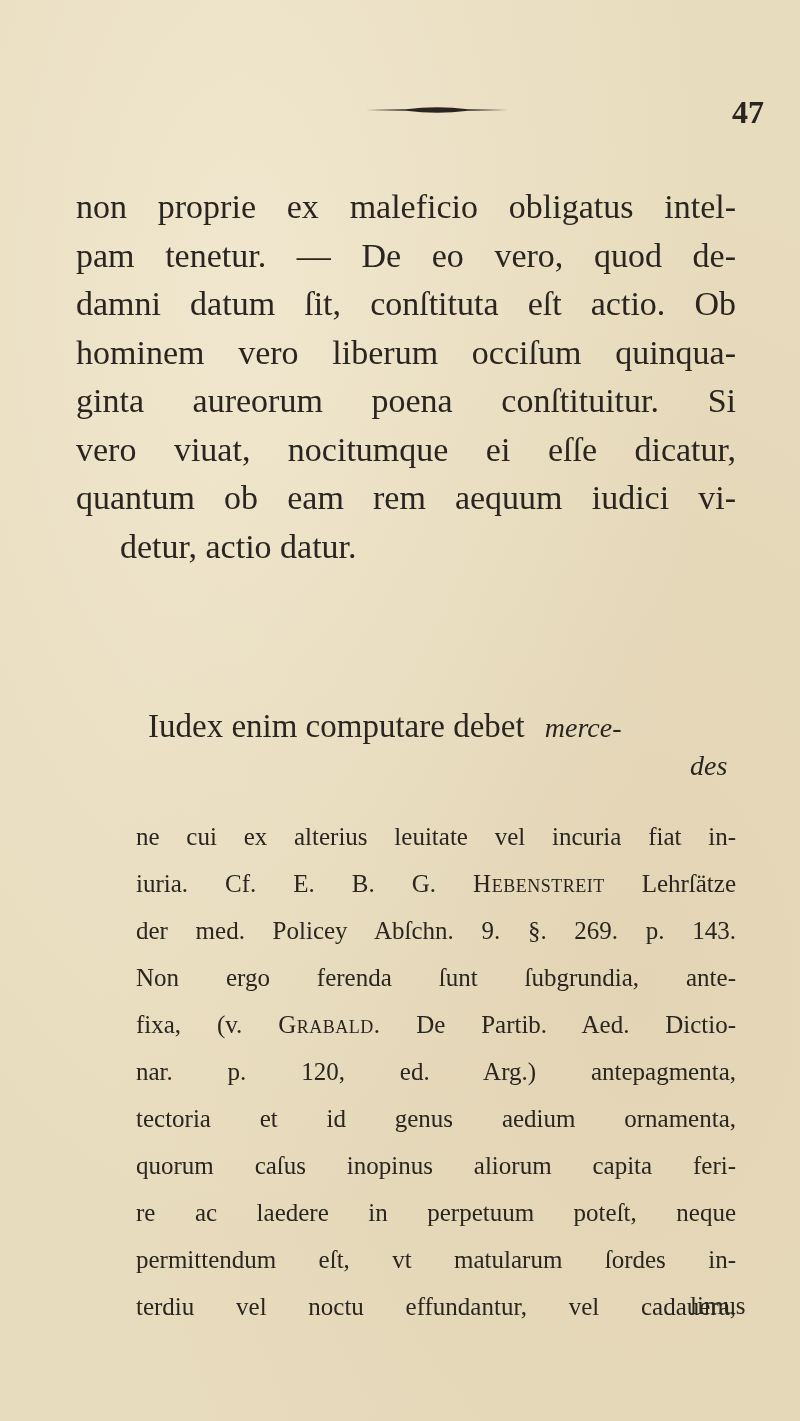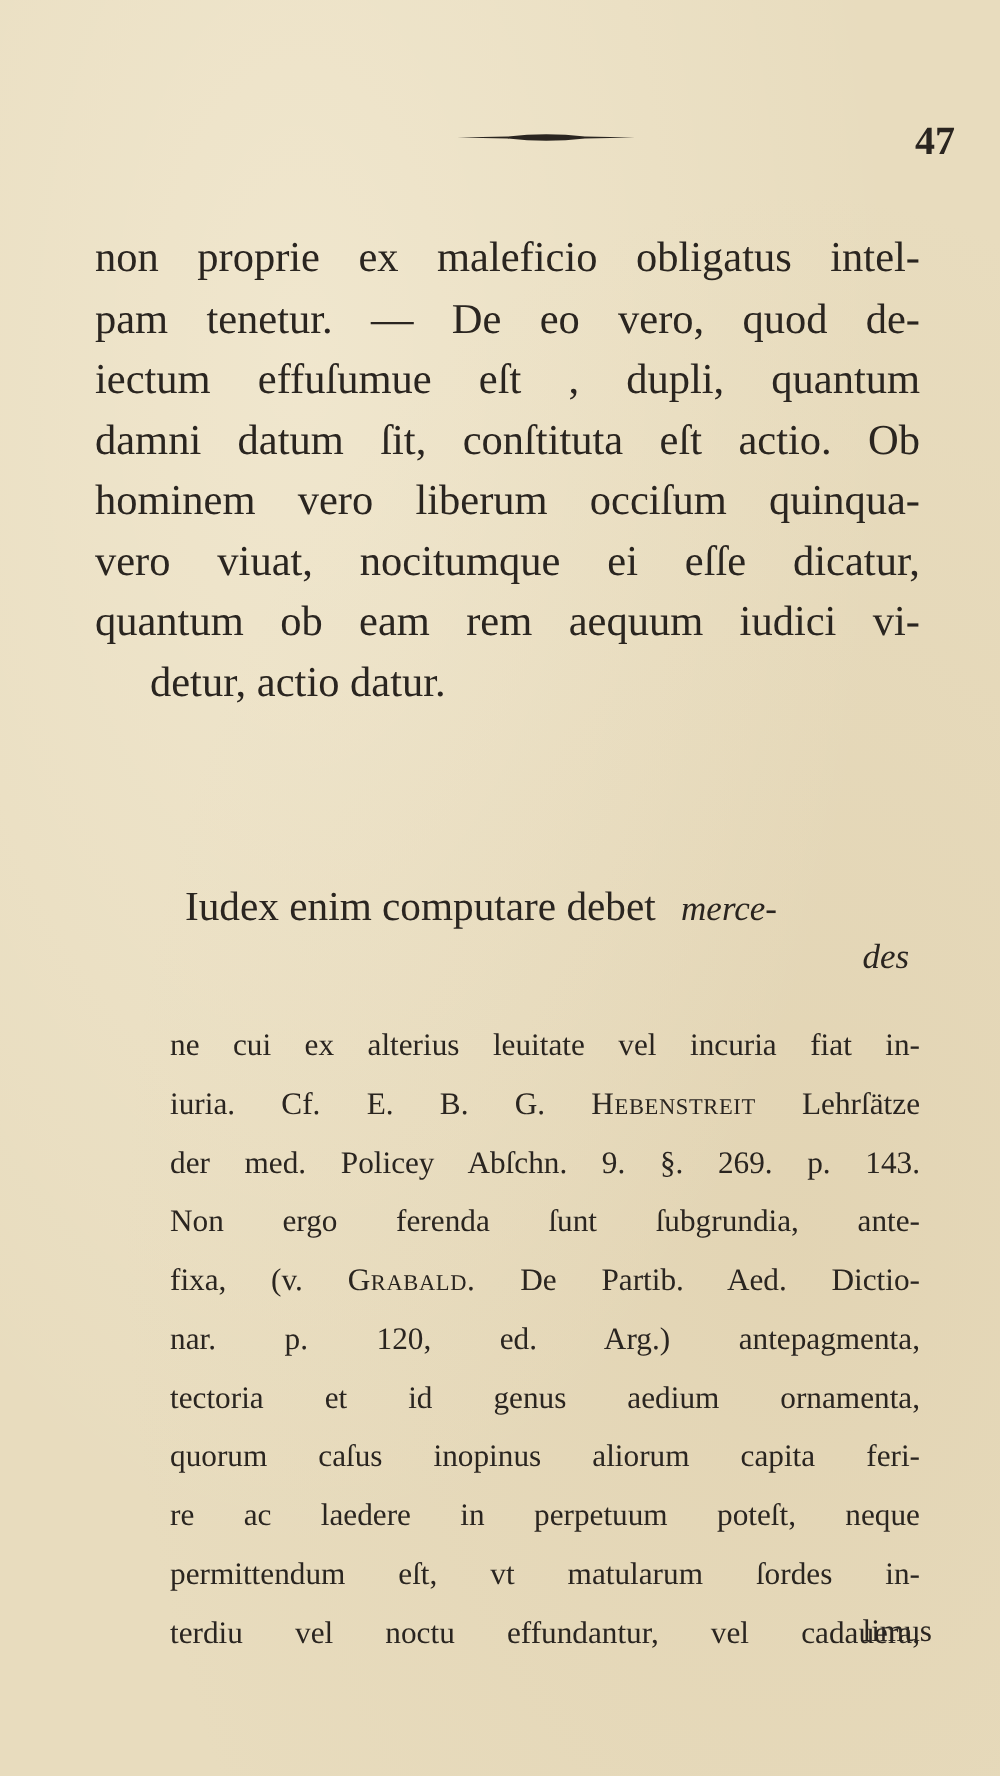--- a/index.html
+++ b/index.html
@@ -127,23 +127,23 @@
   <div class="header">
     <svg class="ornament" viewBox="0 0 142 8" width="142" height="8">
       <path d="M0 4 L40 3.2 Q71 -0.5 102 3.2 L142 4 L102 4.8 Q71 8.5 40 4.8 Z" fill="#2a2520"></path>
     </svg>
     <div class="page-number">47</div>
   </div>
 
   <div class="main-text">
     <span class="line">non proprie ex maleficio obligatus intel-</span>
     <span class="line">pam tenetur. — De eo vero, quod de-</span>
-    <span class="line">iectum effuſumue eſt , dupli, quantum</span>
     <span class="line">damni datum ſit, conſtituta eſt actio. Ob</span>
     <span class="line">hominem vero liberum occiſum quinqua-</span>
+    <span class="line">ginta aureorum poena conſtituitur. Si</span>
     <span class="line">vero viuat, nocitumque ei eſſe dicatur,</span>
     <span class="line">quantum ob eam rem aequum iudici vi-</span>
     <span class="line last">detur, actio datur.</span>
   </div>
 
   <div class="indent-para"><span>Iudex enim computare debet </span><span class="italic">merce-</span></div>
 
   <div class="catchword-top">des</div>
 
   <div class="note-text">

